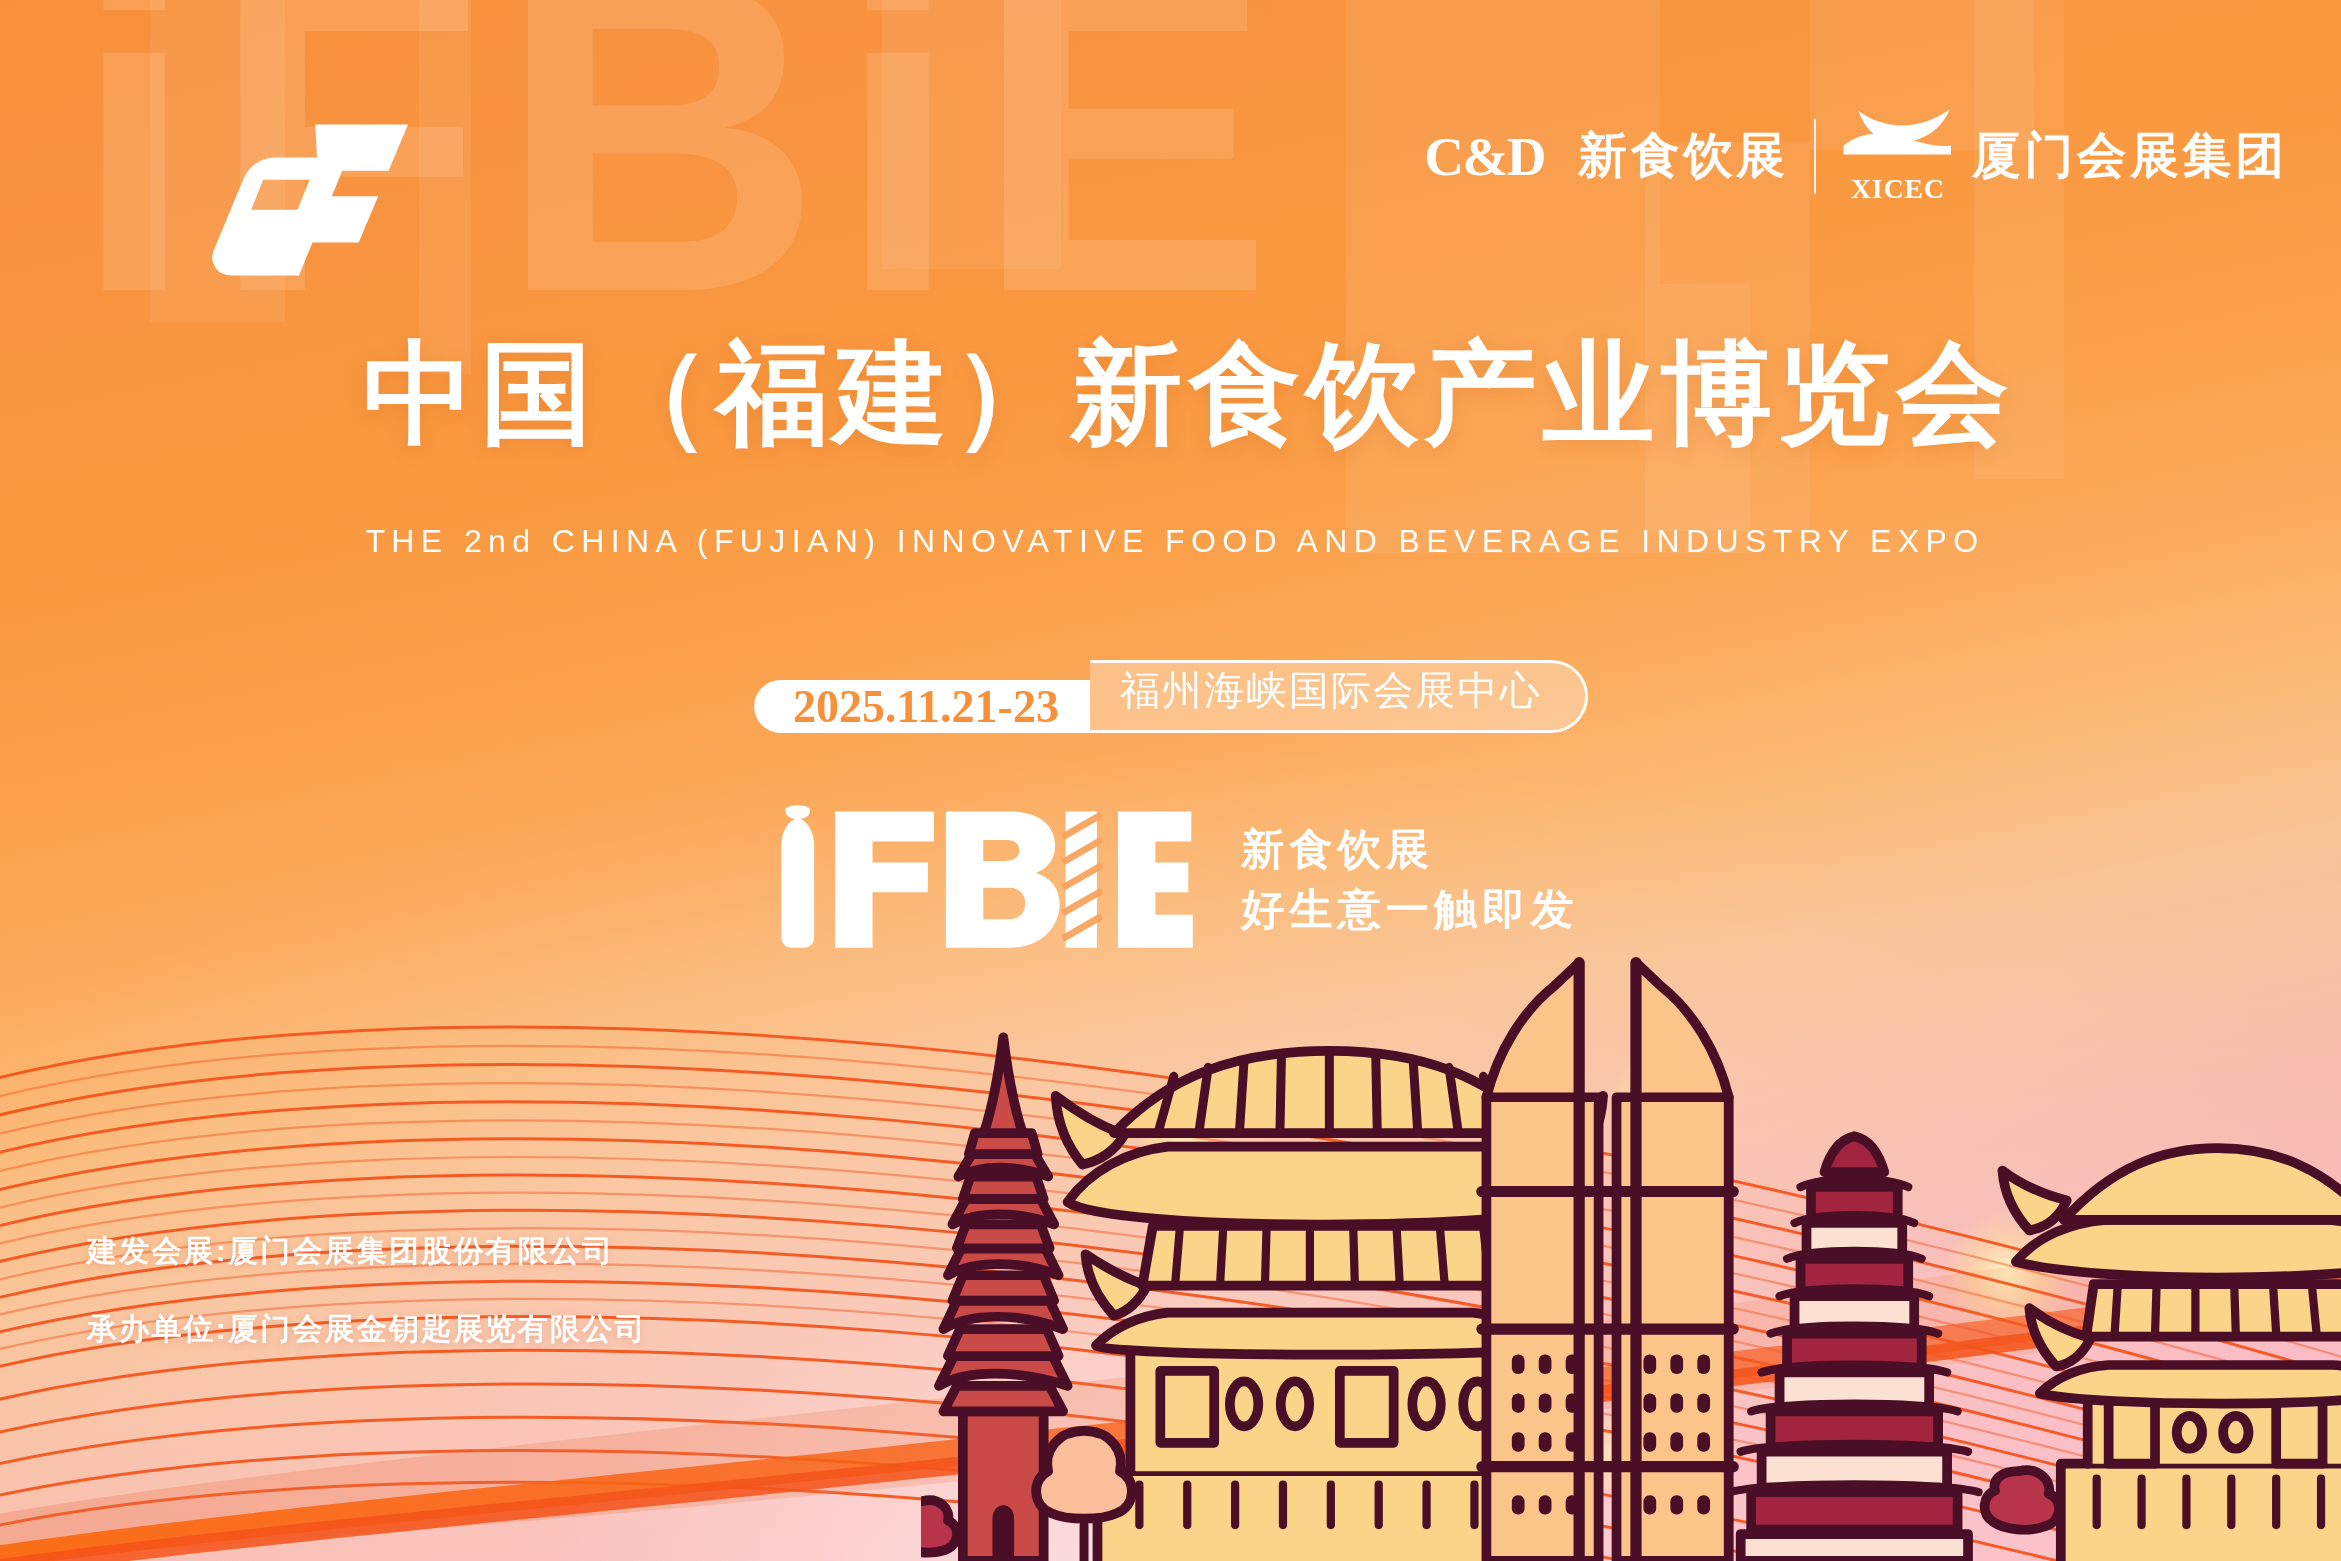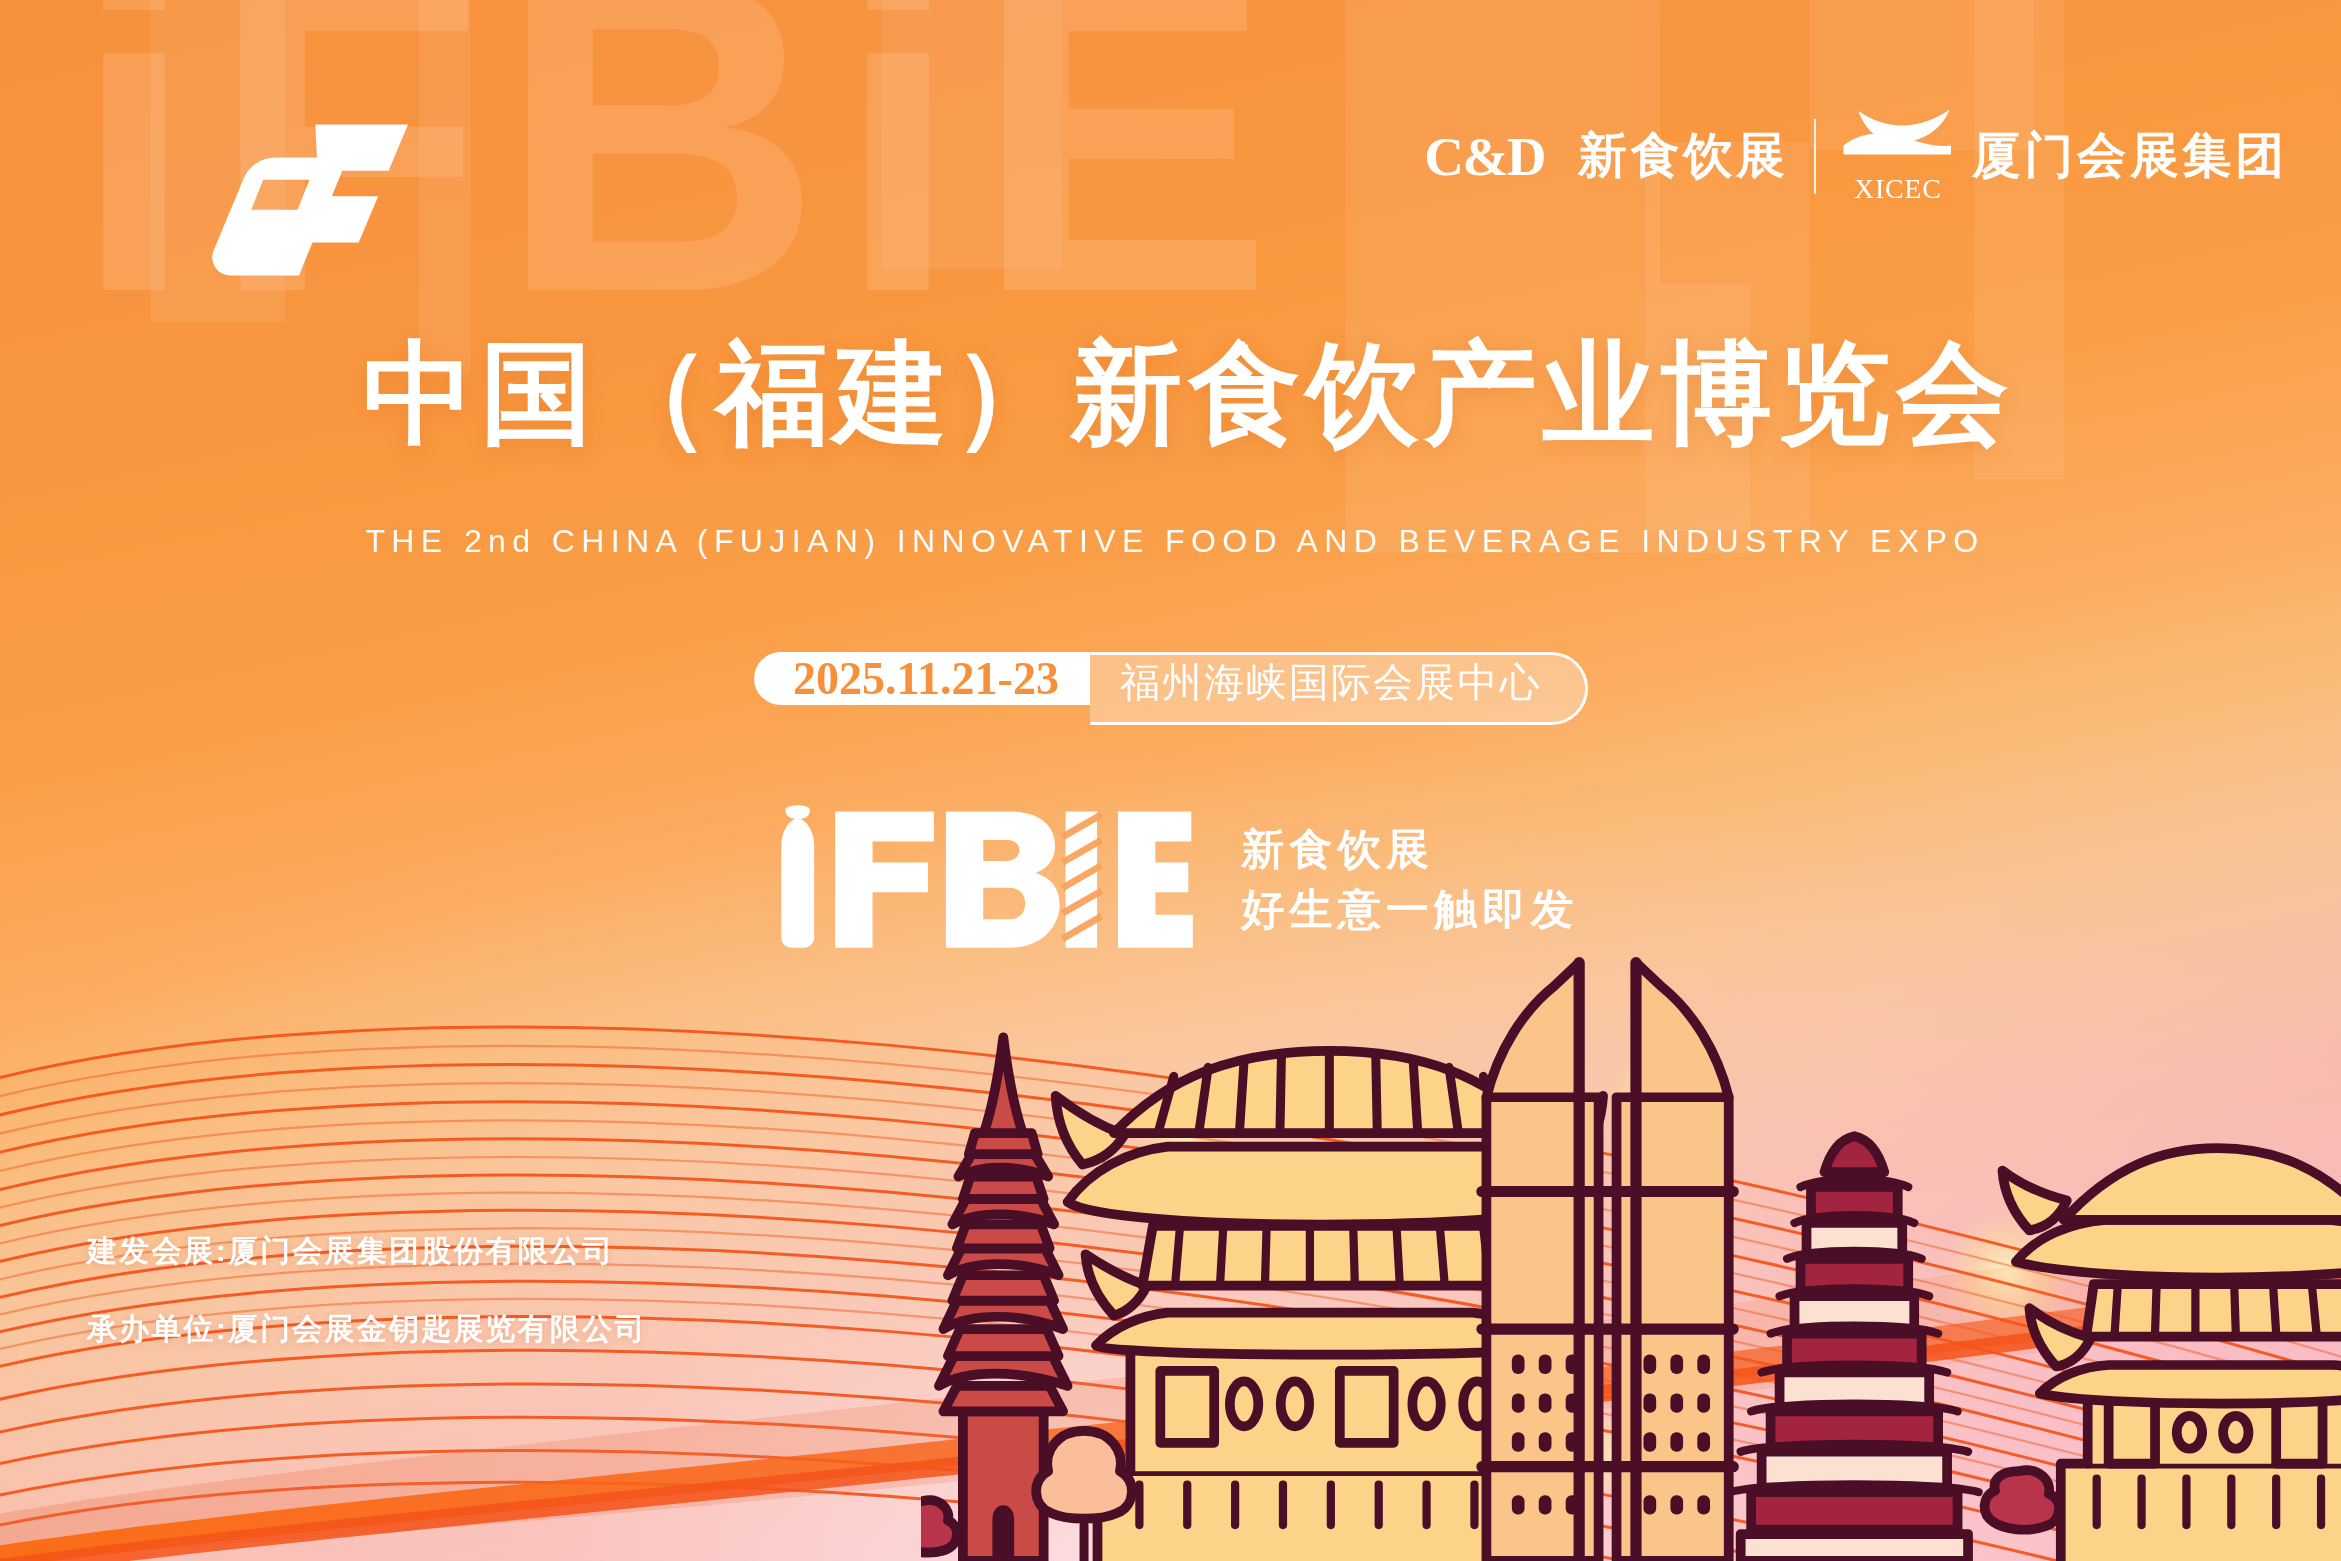--- a/index.html
+++ b/index.html
@@ -44,39 +44,39 @@
 
   
   .mark-df{ position:absolute; left:187px; top:120px; width:224px; height:157px; }
   .org-logos{ position:absolute; right:54px; top:112px; height:88px; display:flex; align-items:center; gap:25.4px; }
   .cd-wrap{ display:flex; align-items:center; gap:33px; }
   .cd-txt{ font-size:55px; font-weight:700; color:#fff; letter-spacing:-1.5px; font-family:"Liberation Serif","DejaVu Serif",serif; }
   .cn-bold{ font-size:49px; font-weight:700; color:#fff; letter-spacing:3.7px; }
   .divider{ width:2.2px; height:75px; background:rgba(255,255,255,.85); }
   .xicec-wrap{ display:flex; align-items:center; gap:18px; }
   .xicec-block{ display:flex; flex-direction:column; align-items:center; }
-  .xicec-txt{ font-size:28px; font-weight:400; color:#fff; letter-spacing:0.7px;
+  .xicec-txt{ font-size:28px; font-weight:700; color:#fff; letter-spacing:0.7px;
               font-family:"Liberation Serif","DejaVu Serif",serif; margin-top:17px; }
 
   
   .title-cn{
     position:absolute; left:0; right:0; top:338px; text-align:center;
     font-size:112px; font-weight:700; color:#fff; letter-spacing:6px; line-height:1;
     text-shadow:0 4.5px 19.4px rgba(204,90,20,.22);
     margin-left:35px;
   }
   .title-en{
     position:absolute; left:0; right:0; top:523px; text-align:center;
     font-size:32px; font-weight:400; color:rgba(255,255,255,.97);
     letter-spacing:6.4px; white-space:nowrap;margin-left:8px;
   }
 
   
   .pill{ position:absolute; left:50%; transform:translateX(-50%); top:652px;
-         height:81px; display:flex; align-items:flex-start; }
+         height:81px; display:flex; align-items:flex-end; }
   .pill-date{
     background:#fff; color:#F7903A; font-size:46px; font-weight:700;
     display:flex; align-items:center; padding:0 31px 0 39px;
     border-radius:40px 0 0 40px; letter-spacing:0px;
     font-family:"Liberation Serif","DejaVu Serif",serif;
   }
   .pill-venue{
     position:relative; display:flex; align-items:center; padding:0 43px 12px 30px;
     color:#fff; font-size:40px; font-weight:500; letter-spacing:2.2px;
     background:rgba(255,255,255,.30);

